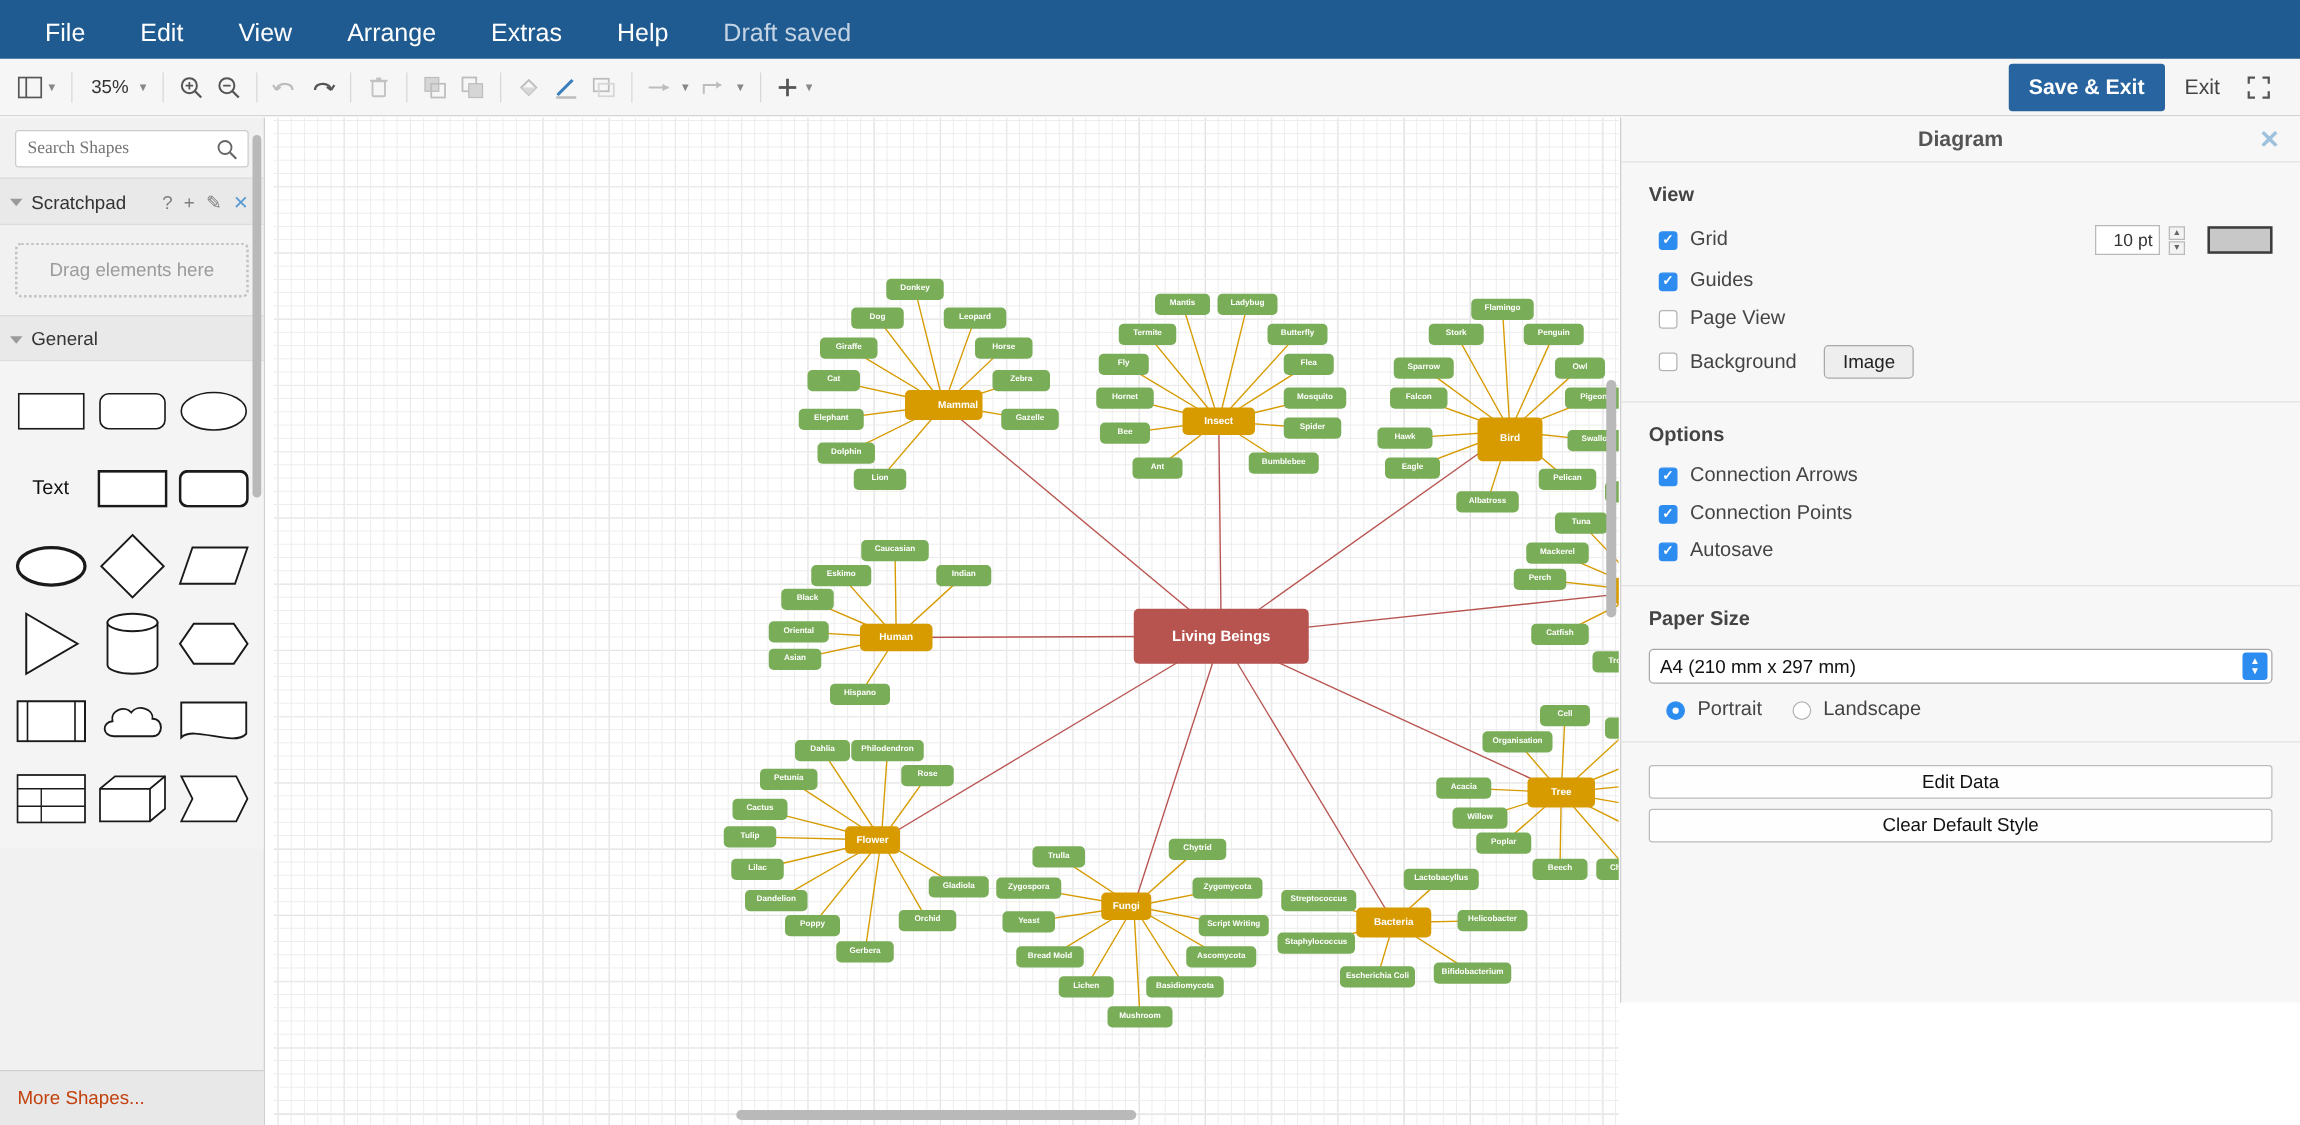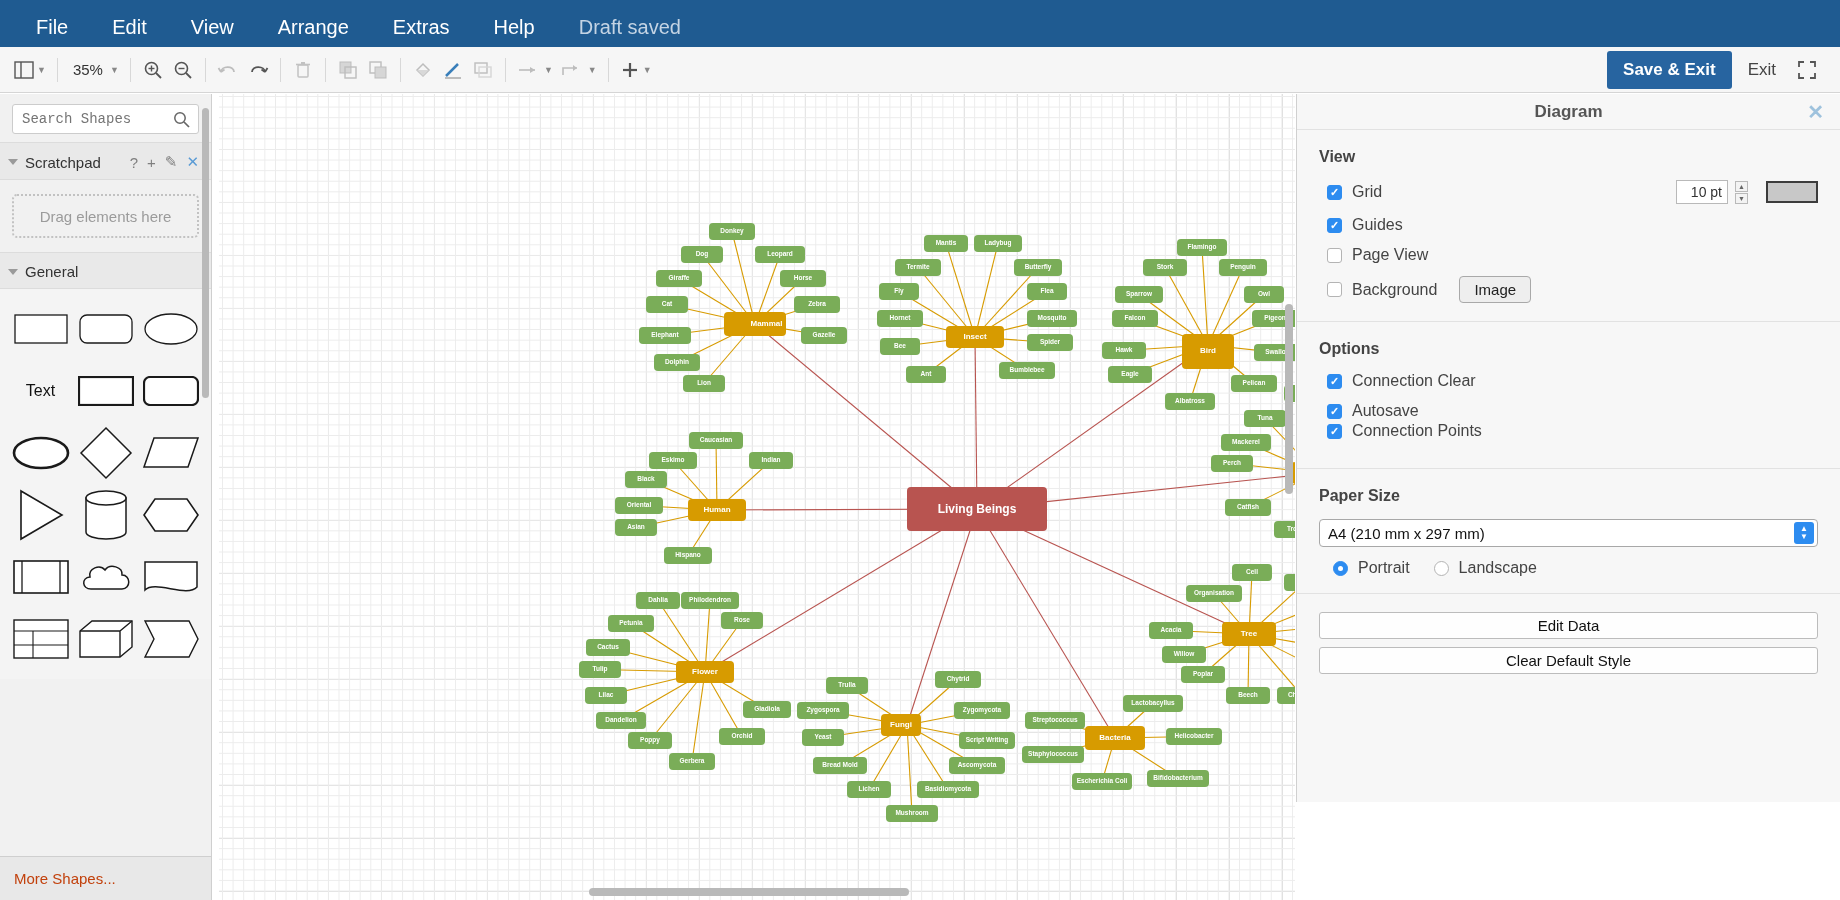--- a/index.html
+++ b/index.html
@@ -51,21 +51,21 @@
     background: #f1f1f1; border-right: 1px solid #cfcfcf;
     overflow: hidden;
   }
   .searchrow { padding: 10px 12px 8px 12px; }
   .searchbox {
     position: relative; background: #fff; border: 1px solid #ccc;
     border-radius: 3px; height: 30px; display: flex; align-items: center;
   }
   .searchbox input {
     border: 0; outline: 0; width: 100%; height: 28px; padding: 0 28px 0 9px;
-    font-size: 14px; color: #555; font-family: Liberation Mono, monospace;
+    font-size: 14px; color: #555; font-family: Liberation Serif, serif;
     background: transparent;
   }
   .searchbox .mag { position: absolute; right: 8px; top: 6px; }
   .sect-header {
     display: flex; align-items: center; gap: 7px;
     padding: 10px 12px 8px 8px; font-size: 15px; color: #333;
     background: #e9e9e9; border-top: 1px solid #dcdcdc; border-bottom: 1px solid #dcdcdc;
   }
   .sect-header.plain { background: #e9e9e9; }
   .tri { width: 0; height: 0; border-left: 5px solid transparent;
@@ -683,21 +683,21 @@
         <div class="node leaf" style="left: 947px; top: 634px; width: 56px; height: 17px;">Helicobacter</div>
         <div class="node leaf" style="left: 803px; top: 652px; width: 62px; height: 17px;">Staphylococcus</div>
         <div class="node leaf" style="left: 853px; top: 679px; width: 60px; height: 17px;">Escherichia Coli</div>
         <div class="node leaf" style="left: 928px; top: 676px; width: 62px; height: 17px;">Bifidobacterium</div>
         <div class="node cat" style="left: 505px; top: 218px; width: 62px; height: 24px; padding-left: 23px;">Mammal</div>
         <div class="node cat" style="left: 727px; top: 232px; width: 58px; height: 22px;">Insect</div>
         <div class="node cat" style="left: 963px; top: 240px; width: 52px; height: 35px;">Bird</div>
         <div class="node cat" style="left: 1073px; top: 368px; width: 50px; height: 22px;">Fish</div>
         <div class="node cat" style="left: 469px; top: 405px; width: 58px; height: 22px;">Human</div>
         <div class="node cat" style="left: 1003px; top: 528px; width: 54px; height: 24px;">Tree</div>
-        <div class="node cat" style="left: 457px; top: 567px; width: 58px; height: 22px;">Flower</div>
+        <div class="node cat" style="left: 457px; top: 567px; width: 44px; height: 22px;">Flower</div>
         <div class="node cat" style="left: 662px; top: 620px; width: 40px; height: 22px;">Fungi</div>
         <div class="node cat" style="left: 866px; top: 632px; width: 60px; height: 24px;">Bacteria</div>
         <div class="node root" style="left: 688px; top: 393px; width: 140px; height: 44px;">Living Beings</div>
       </div>
     <div class="canvas-vscroll"></div>
     <div class="canvas-hscroll"></div>
   </div>
 
   <div class="fmt">
     <div class="fmt-title">
@@ -735,29 +735,29 @@
         <span class="chk"></span>
         <span class="chklbl">Background</span>
         <span class="img-btn">Image</span>
       </div>
     </div>
 
     <div class="fmt-sect">
       <div class="fmt-h">Options</div>
       <div class="chkrow">
         <span class="chk on"></span>
-        <span class="chklbl">Connection Clear</span>
+        <span class="chklbl">Connection Arrows</span>
+      </div>
+      <div class="chkrow">
+        <span class="chk on"></span>
+        <span class="chklbl">Connection Points</span>
       </div>
       <div class="chkrow" style="margin-bottom:2px">
         <span class="chk on"></span>
         <span class="chklbl">Autosave</span>
-      </div>
-      <div class="chkrow">
-        <span class="chk on"></span>
-        <span class="chklbl">Connection Points</span>
       </div>
     </div>
 
     <div class="fmt-sect">
       <div class="fmt-h">Paper Size</div>
       <div class="select-box">
         <span>A4 (210 mm x 297 mm)</span>
         <span class="select-arrow">
           <span>▲</span>
             <span>▼</span>

